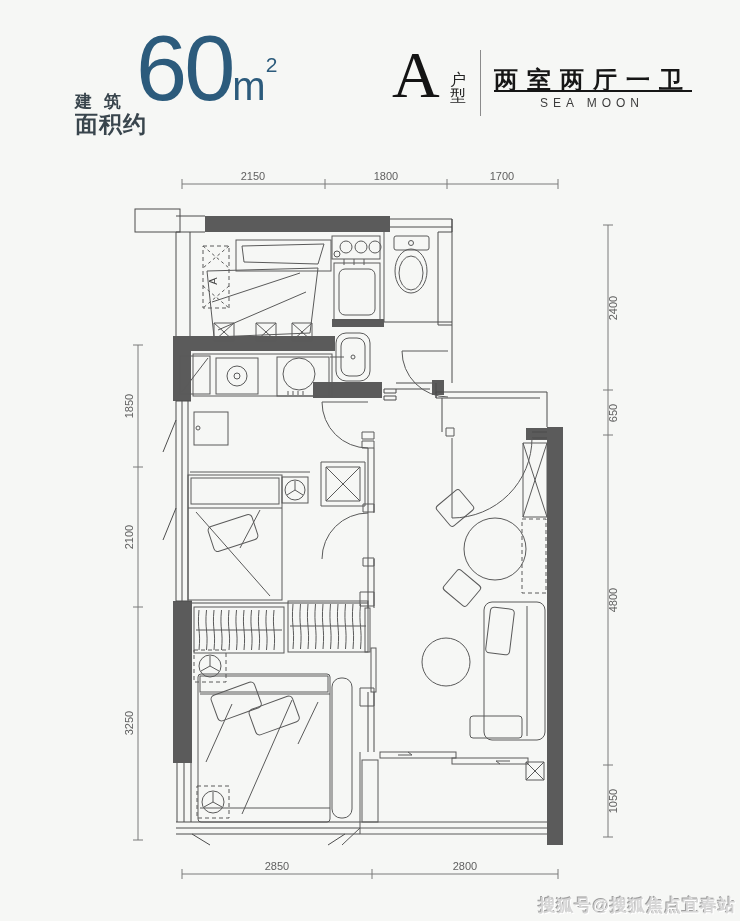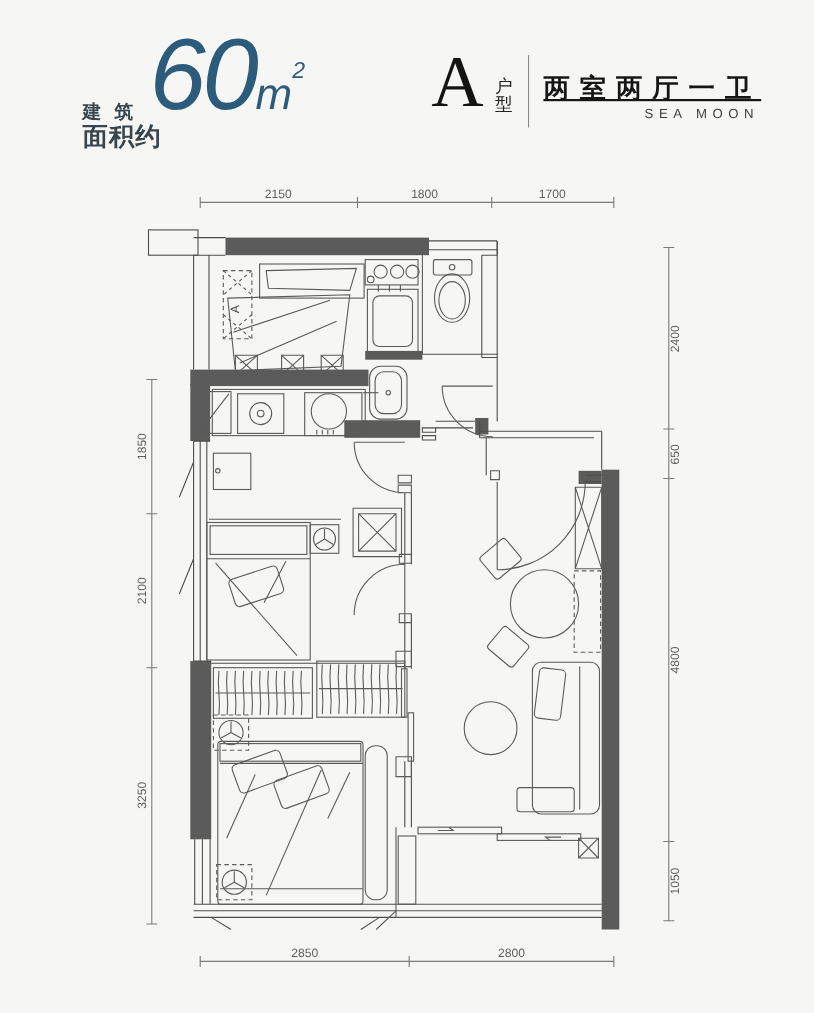--- a/index.html
+++ b/index.html
@@ -11,38 +11,38 @@
   #area-block .l2{font-size:23px;font-weight:bold;letter-spacing:1px;line-height:22px;}
   #area-value-wrap{position:absolute;left:136px;top:22px;color:#2c5b7c;white-space:nowrap;}
   #area-value-wrap .num{font-size:92px;font-weight:400;letter-spacing:-3px;line-height:92px;}
   #area-value-wrap .unit{font-size:40px;font-weight:400;}
   #area-value-wrap .sup{font-size:21px;font-weight:400;vertical-align:28px;}
   #type-block{position:absolute;left:390px;top:46px;height:76px;}
   #type-letter{position:absolute;left:2px;top:-6px;font-family:"Liberation Serif","DejaVu Serif",serif;font-size:66px;line-height:70px;color:#141414;}
   #type-label{position:absolute;left:60px;top:26px;width:14px;font-size:16px;line-height:16px;color:#222;}
   #type-divider{position:absolute;left:90px;top:4px;width:1px;height:66px;background:#8b8b8b;}
   #layout-title{position:absolute;left:104px;top:18px;font-size:24px;font-weight:600;letter-spacing:9px;color:#161616;white-space:nowrap;text-decoration:underline;}
-  #layout-sub{position:absolute;left:104px;top:50px;width:196px;text-align:right;font-size:12px;letter-spacing:5px;color:#3c3c3c;}
+  #layout-sub{position:absolute;left:104px;top:50px;width:196px;text-align:center;font-size:12px;letter-spacing:5px;color:#3c3c3c;}
   
   #plan-svg{position:absolute;left:0;top:0;}
   text.dim{font-size:11px;fill:#5f5f5f;}
   
   #watermark{position:absolute;right:4px;bottom:4px;font-size:17px;font-weight:bold;color:#d6d6d6;
     text-shadow:1px 1px 0 #ffffff,-1px -1px 0 #9d9d9d;letter-spacing:1px;}
 </style>
 </head>
 <body>
 
 <div id="page">
 
   <div id="area-block">
     <div class="l1">建筑</div>
     <div class="l2">面积约</div>
   </div>
-  <div id="area-value-wrap" style="color: rgb(44, 91, 124); font-style: italic;">
+  <div id="area-value-wrap" style="color: rgb(44, 91, 124);">
     <span class="num">60</span><span class="unit">m</span><span class="sup">2</span>
   </div>
 
   <div id="type-block">
     <div id="type-letter">A</div>
     <div id="type-label">户型</div>
     <div id="type-divider"></div>
     <div id="layout-title">两室两厅一卫</div>
     <div id="layout-sub">SEA MOON</div>
   </div>
@@ -266,13 +266,14 @@
           <rect x="380" y="752" width="76" height="6"></rect>
           <rect x="452" y="758" width="76" height="6"></rect>
           <path d="M398 755 l14 0 l-4 -3 M510 761 l-14 0 l4 3"></path>
         </g>
         <path d="M360 822 H547 M360 828 H547 M360 834 H547"></path>
         <path d="M526 762 h18 v18 h-18 z M526 762 l18 18 M544 762 l-18 18"></path>
       </g>
     </g>
   </svg>
 
+  <div id="watermark">搜狐号@搜狐焦点宜春站</div>
 </div>
 
 </body></html>

